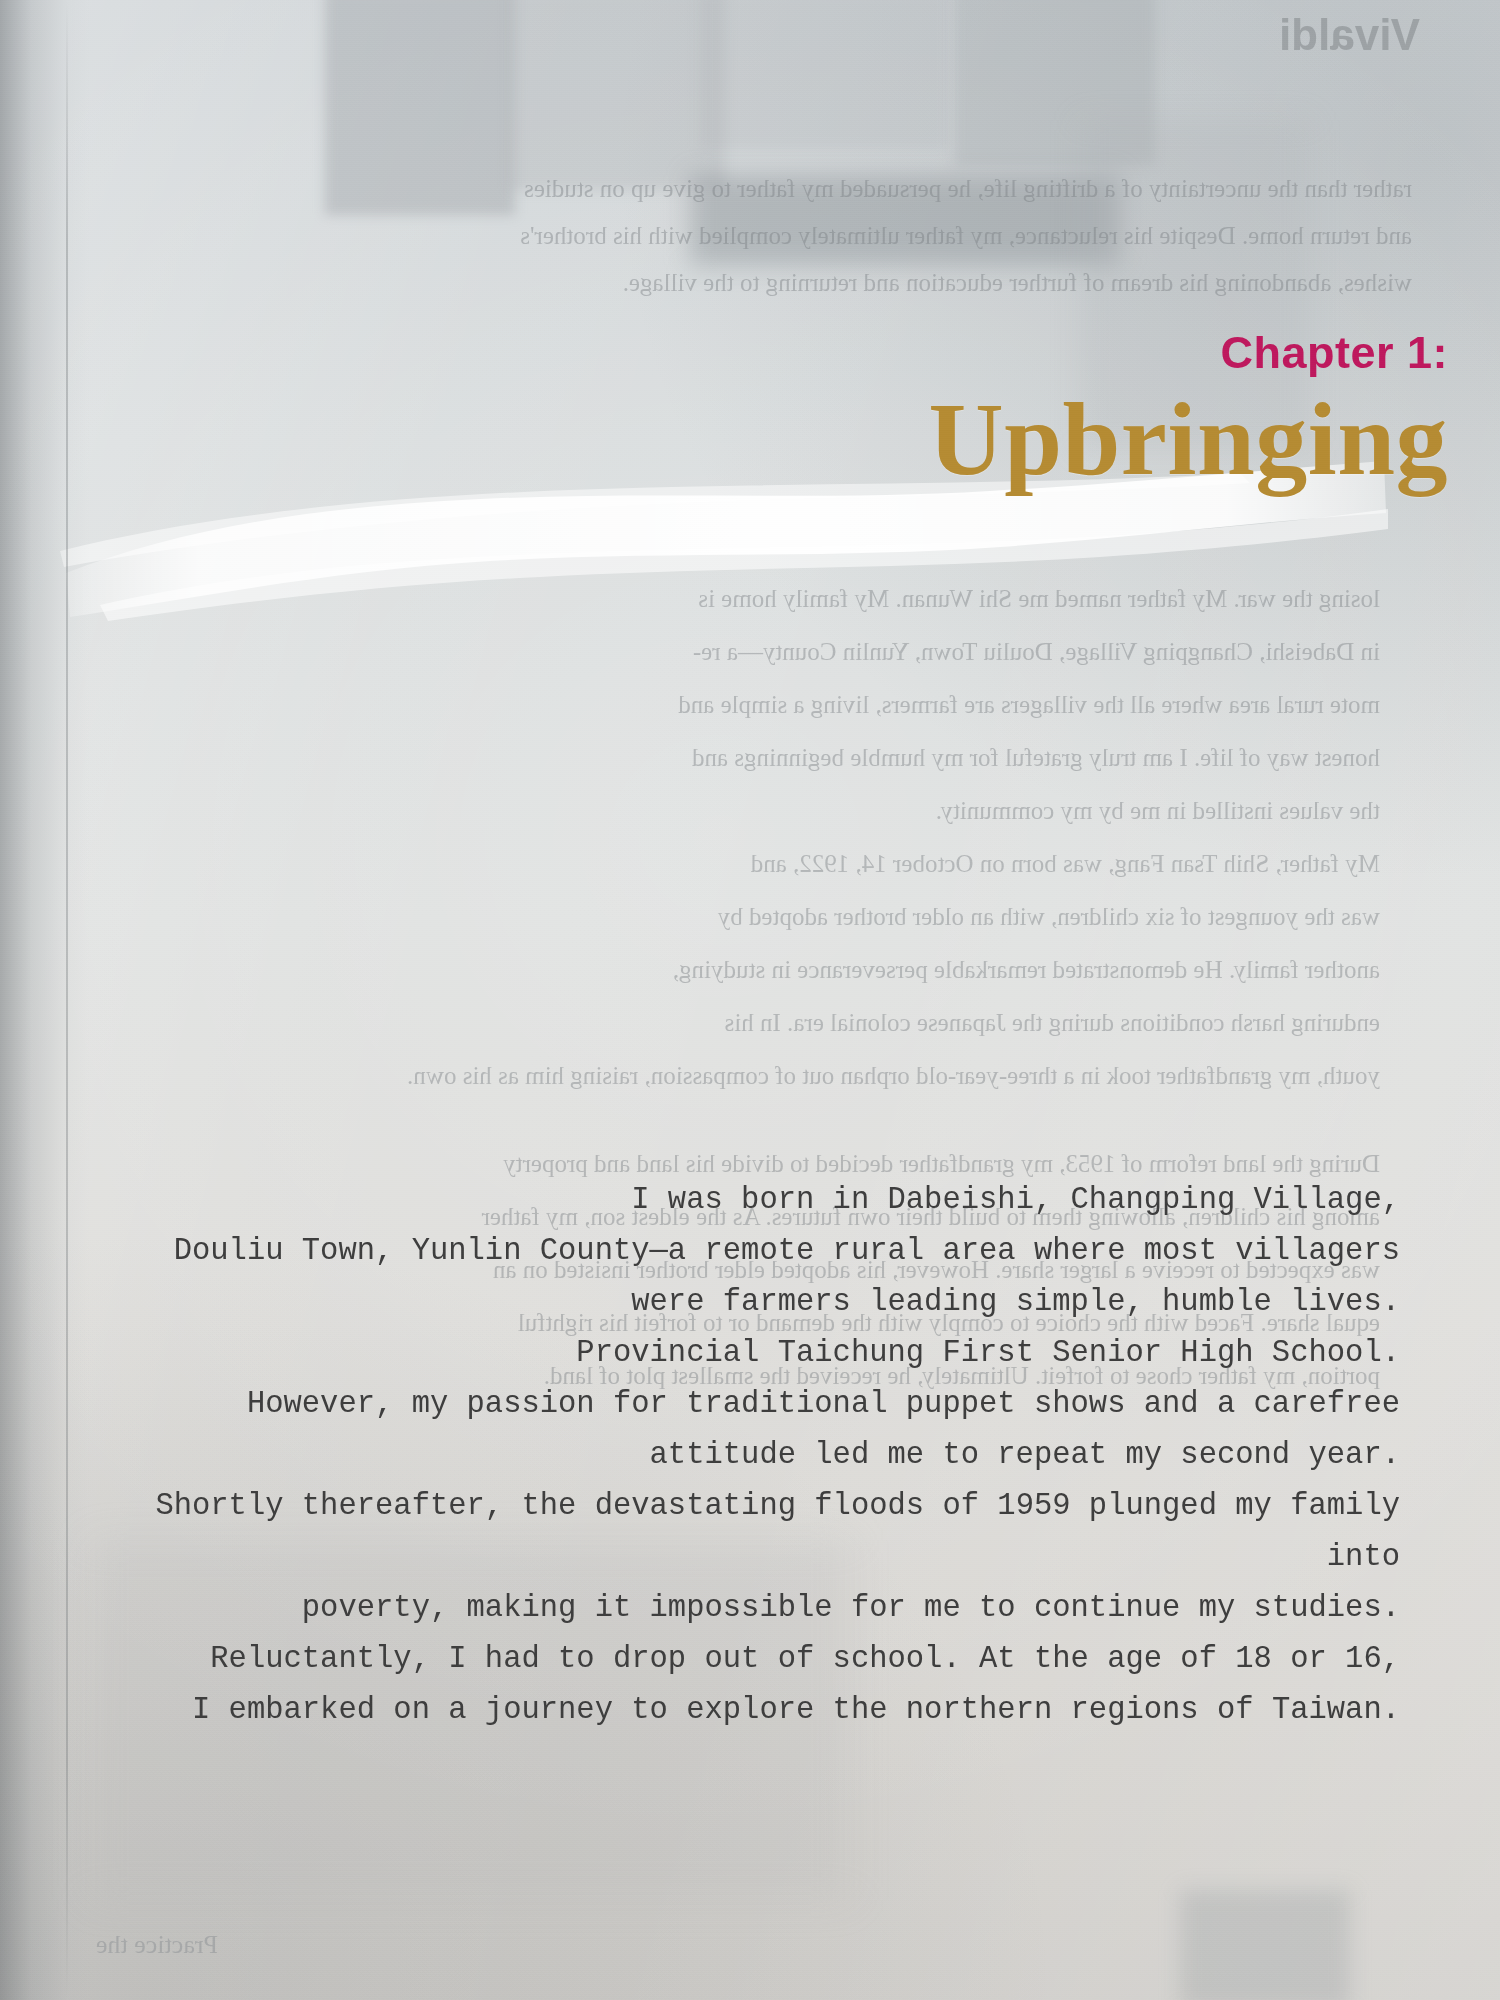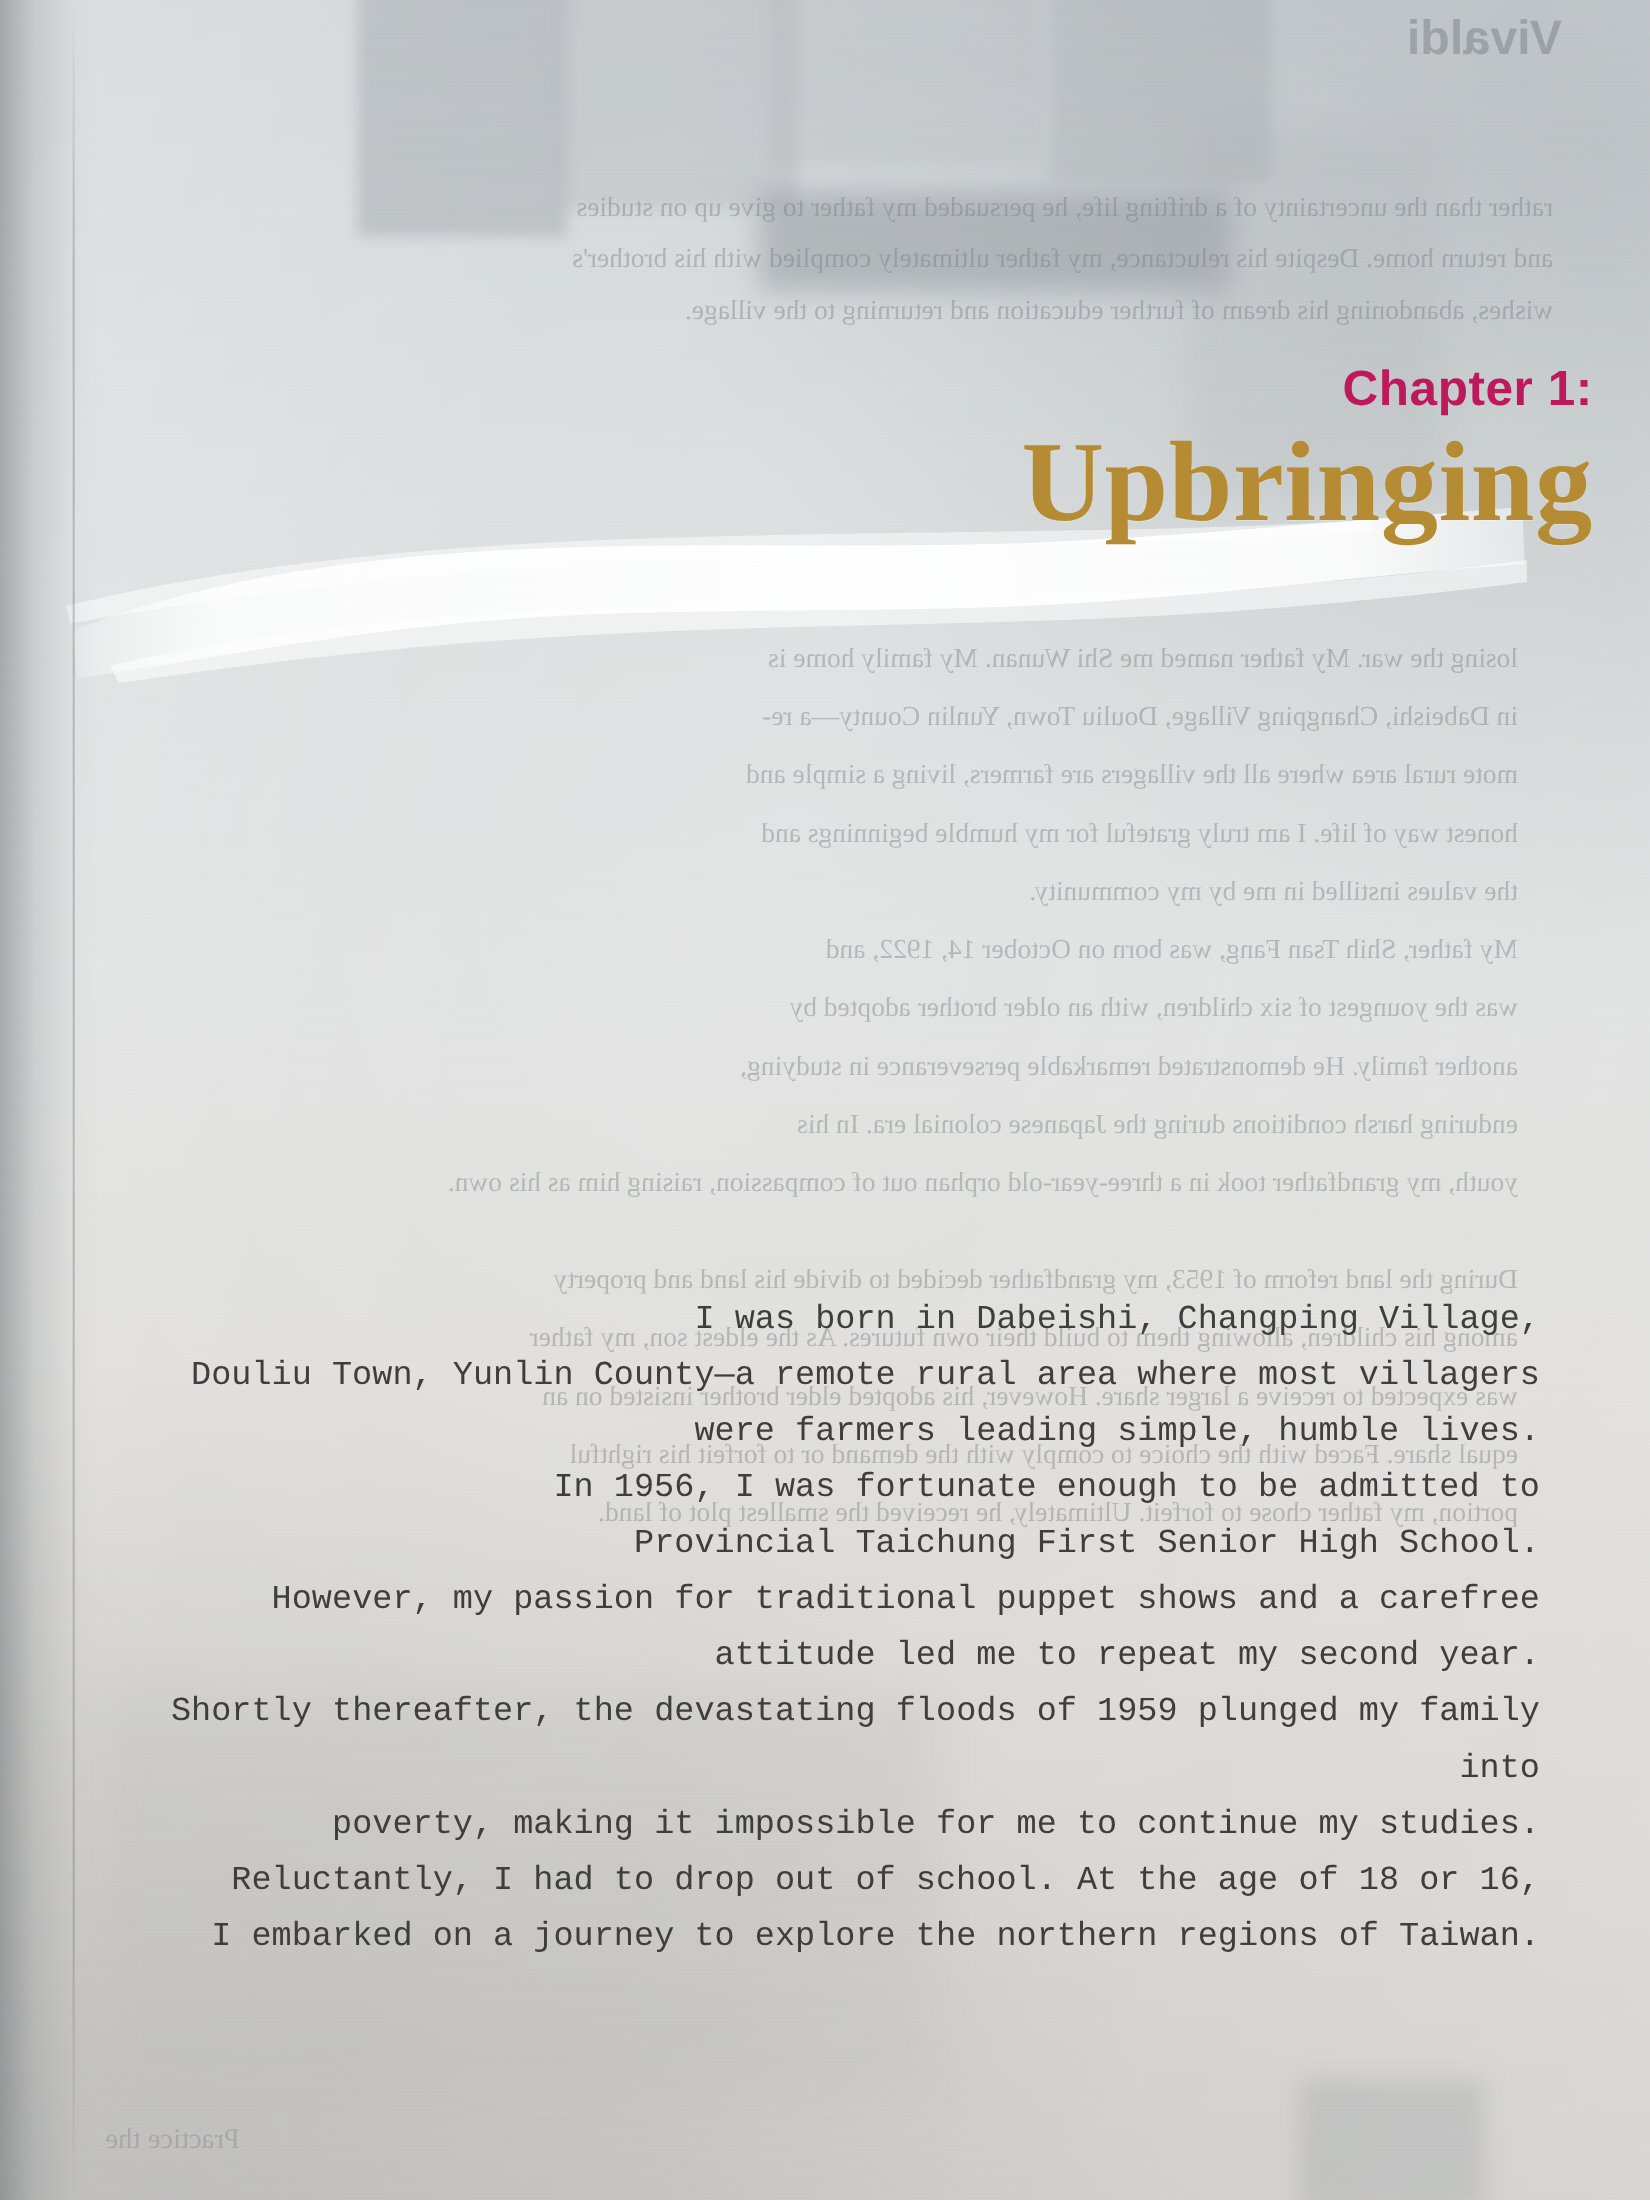--- a/index.html
+++ b/index.html
@@ -225,21 +225,20 @@
     <h1 class="chapter-title">
       <span class="line1">Upbringing</span>
     </h1>
   </div>
 
   <div class="body-copy">
     <p>
       <span class="body-line">I was born in Dabeishi, Changping Village,</span>
       <span class="body-line">Douliu Town, Yunlin County—a remote rural area where most villagers</span>
       <span class="body-line">were farmers leading simple, humble lives.</span>
-      <span class="body-line">In 1956, I was fortunate enough to be admitted to</span>
       <span class="body-line">Provincial Taichung First Senior High School.</span>
       <span class="body-line">However, my passion for traditional puppet shows and a carefree</span>
       <span class="body-line">attitude led me to repeat my second year.</span>
       <span class="body-line">Shortly thereafter, the devastating floods of 1959 plunged my family into</span>
       <span class="body-line">poverty, making it impossible for me to continue my studies.</span>
       <span class="body-line">Reluctantly, I had to drop out of school. At the age of 18 or 16,</span>
       <span class="body-line">I embarked on a journey to explore the northern regions of Taiwan.</span>
     </p>
   </div>
 

